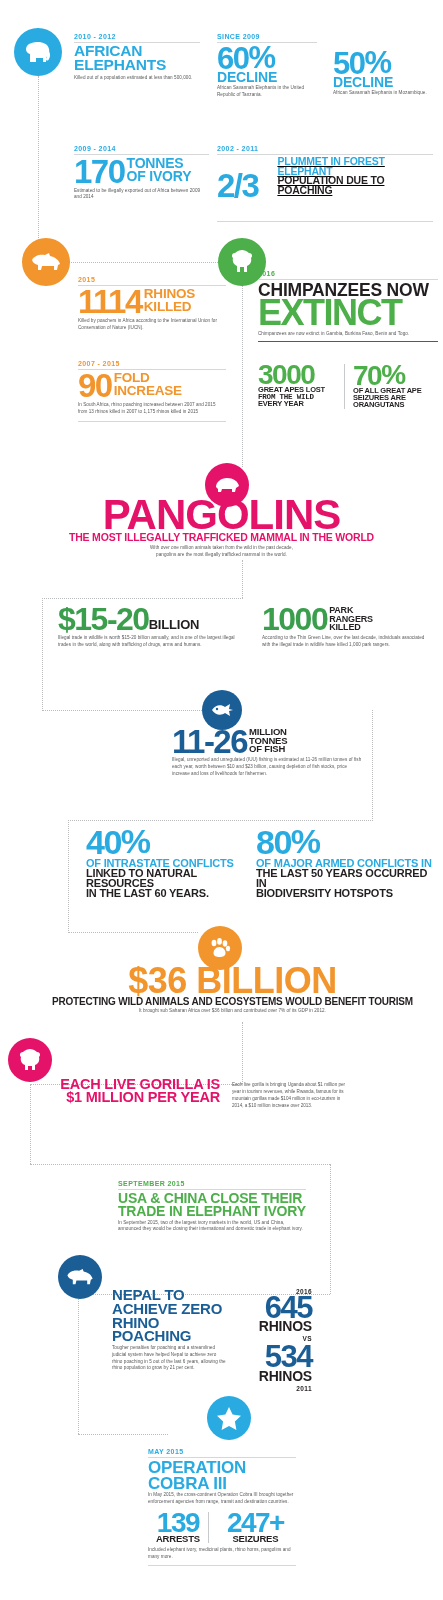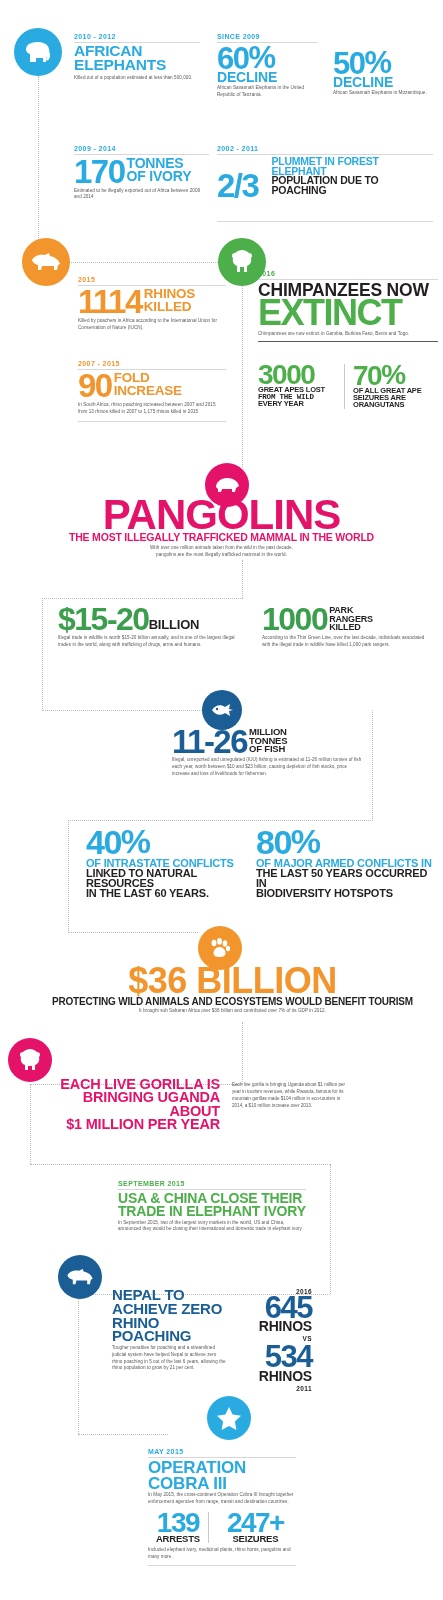--- a/index.html
+++ b/index.html
@@ -98,21 +98,21 @@
     </div>
   </div>
   <div class="small" style="margin-top:3px;">Estimated to be illegally exported out of Africa between 2009 and 2014</div>
 </div>
 
 <div class="wrap" style="left:217px;top:145px;width:216px;">
   <div class="eyebrow c-blue">2002 - 2011</div>
   <div class="rule"></div>
   <div class="flexrow" style="margin-top:2px;">
     <span class="big c-blue" style="font-size:33px;">2/3</span>
-    <div style="margin-left:13px;margin-bottom:3px;">
+    <div style="margin-left:19px;margin-bottom:3px;text-decoration:underline;">
       <div class="mid c-blue" style="font-size:10.5px;">PLUMMET IN FOREST ELEPHANT</div>
       <div class="mid c-dark" style="font-size:10.5px;">POPULATION DUE TO POACHING</div>
     </div>
   </div>
   <div class="rule" style="margin-top:22px;"></div>
 </div>
 
 <div class="bubble" style="left:22px;top:238px;width:48px;height:48px;background:#f2952c;">
   <svg width="30" height="20" viewBox="0 0 30 20" aria-hidden="true">
     <path fill="#fff" d="M1 8 C3 4 8 2 14 3 L18 1 L19 4 C24 5 28 8 29 12 L27 13 L26 18 L23 18 L23 14 L11 14 L10 18 L7 18 L7 13 C4 12 2 11 1 8 Z"></path>
@@ -267,21 +267,20 @@
 </div>
 
 <div class="bubble" style="left:8px;top:1038px;width:44px;height:44px;background:#e5126a;">
   <svg width="24" height="22" viewBox="0 0 24 22" aria-hidden="true">
     <path fill="#fff" d="M5 3 C2 3 1 6 3 8 C2 12 4 15 7 16 L7 21 L10 21 L10 17 L14 17 L14 21 L17 21 L17 16 C20 15 22 12 21 8 C23 6 22 3 19 3 C17 1 14 0 12 0 C10 0 7 1 5 3 Z"></path>
   </svg>
 </div>
 
 <div class="wrap" style="left:48px;top:1078px;width:172px;text-align:right;">
   <div class="mid c-pink" style="font-size:14.5px;">EACH LIVE GORILLA IS</div>
-  <div class="mid c-pink" style="font-size:14.5px;">BRINGING UGANDA ABOUT</div>
   <div class="mid c-pink" style="font-size:14.5px;">$1 MILLION PER YEAR</div>
 </div>
 
 <div class="wrap" style="left:232px;top:1082px;width:116px;">
   <div class="smallw">Each live gorilla is bringing Uganda about $1 million per year in tourism revenues, while Rwanda, famous for its mountain gorillas made $104 million in eco-tourism in 2014, a $10 million increase over 2013.</div>
 </div>
 
 <div class="wrap" style="left:118px;top:1180px;width:188px;">
   <div class="eyebrow c-green">SEPTEMBER 2015</div>
   <div class="rule"></div>

